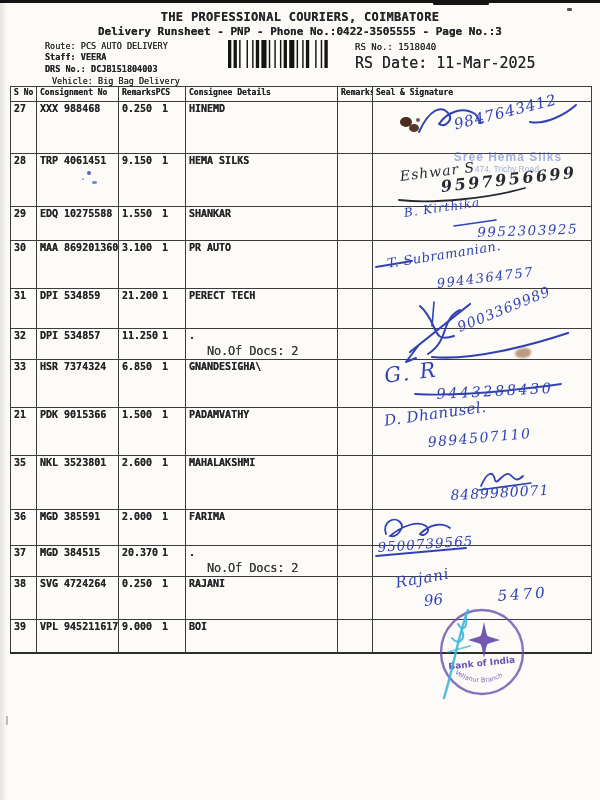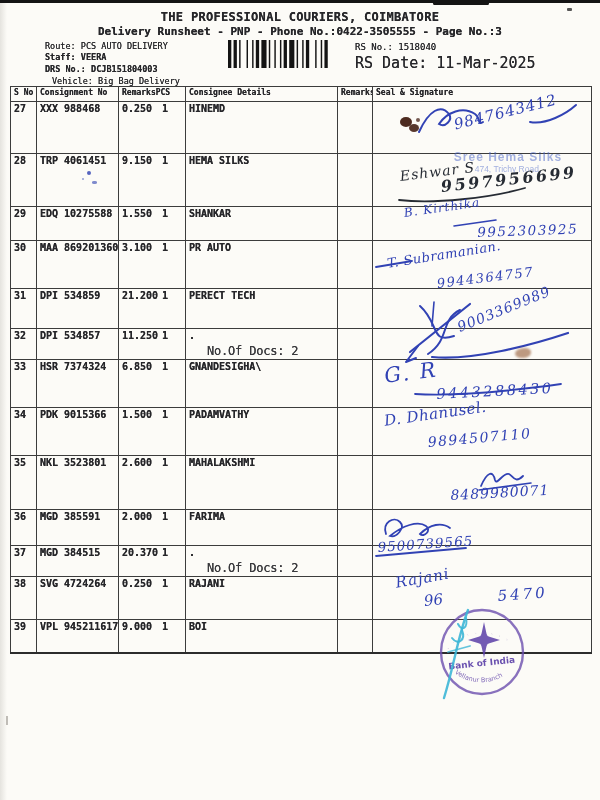--- a/index.html
+++ b/index.html
@@ -244,21 +244,21 @@
               <span>1</span>
             </span>
           </td>
           <td>
             <div>GNANDESIGHA\</div>
           </td>
           <td></td>
           <td></td>
         </tr>
         <tr style="height: 48px;">
-          <td>34</td>
+          <td>21</td>
           <td>PDK 9015366</td>
           <td>
             <span class="wp-cell">
               <span>1.500</span>
               <span>1</span>
             </span>
           </td>
           <td>
             <div>PADAMVATHY</div>
           </td>

